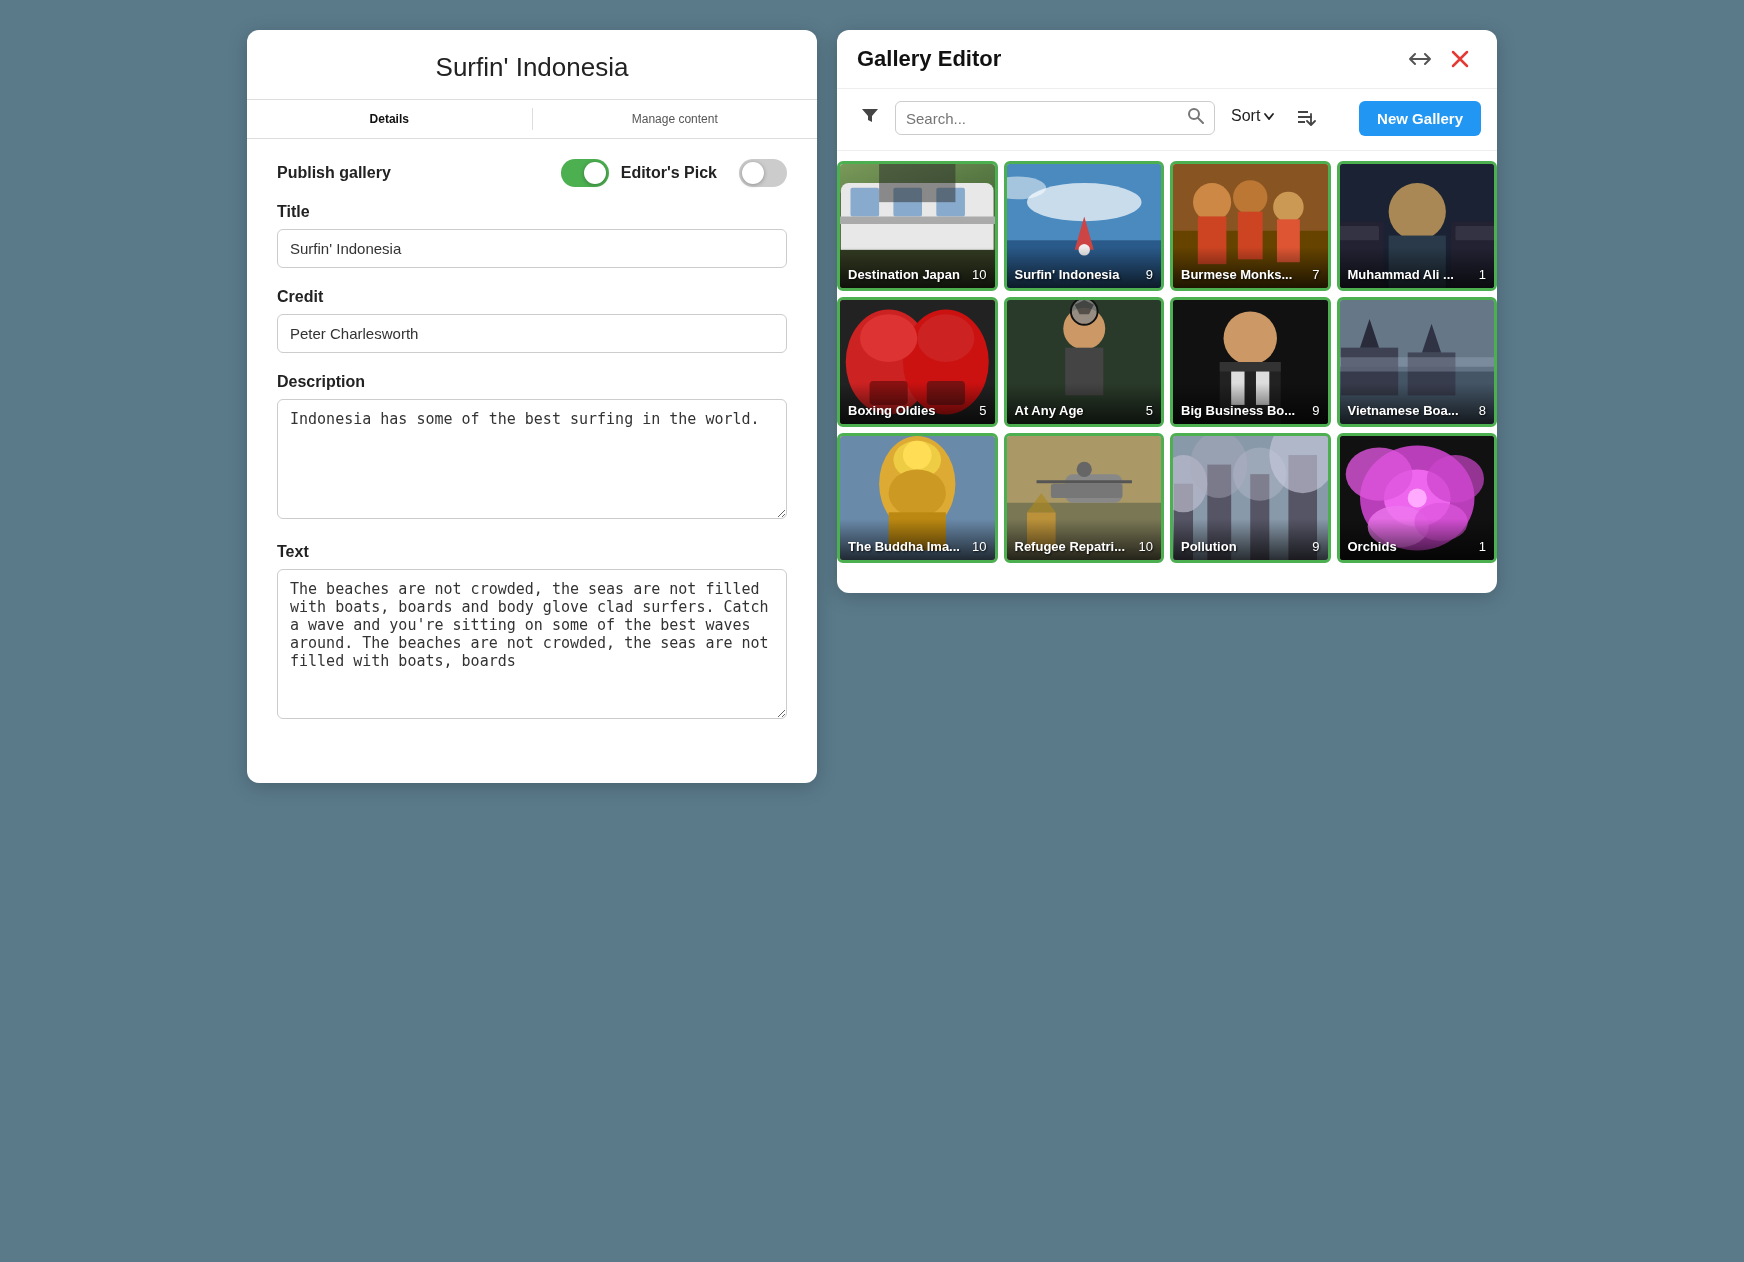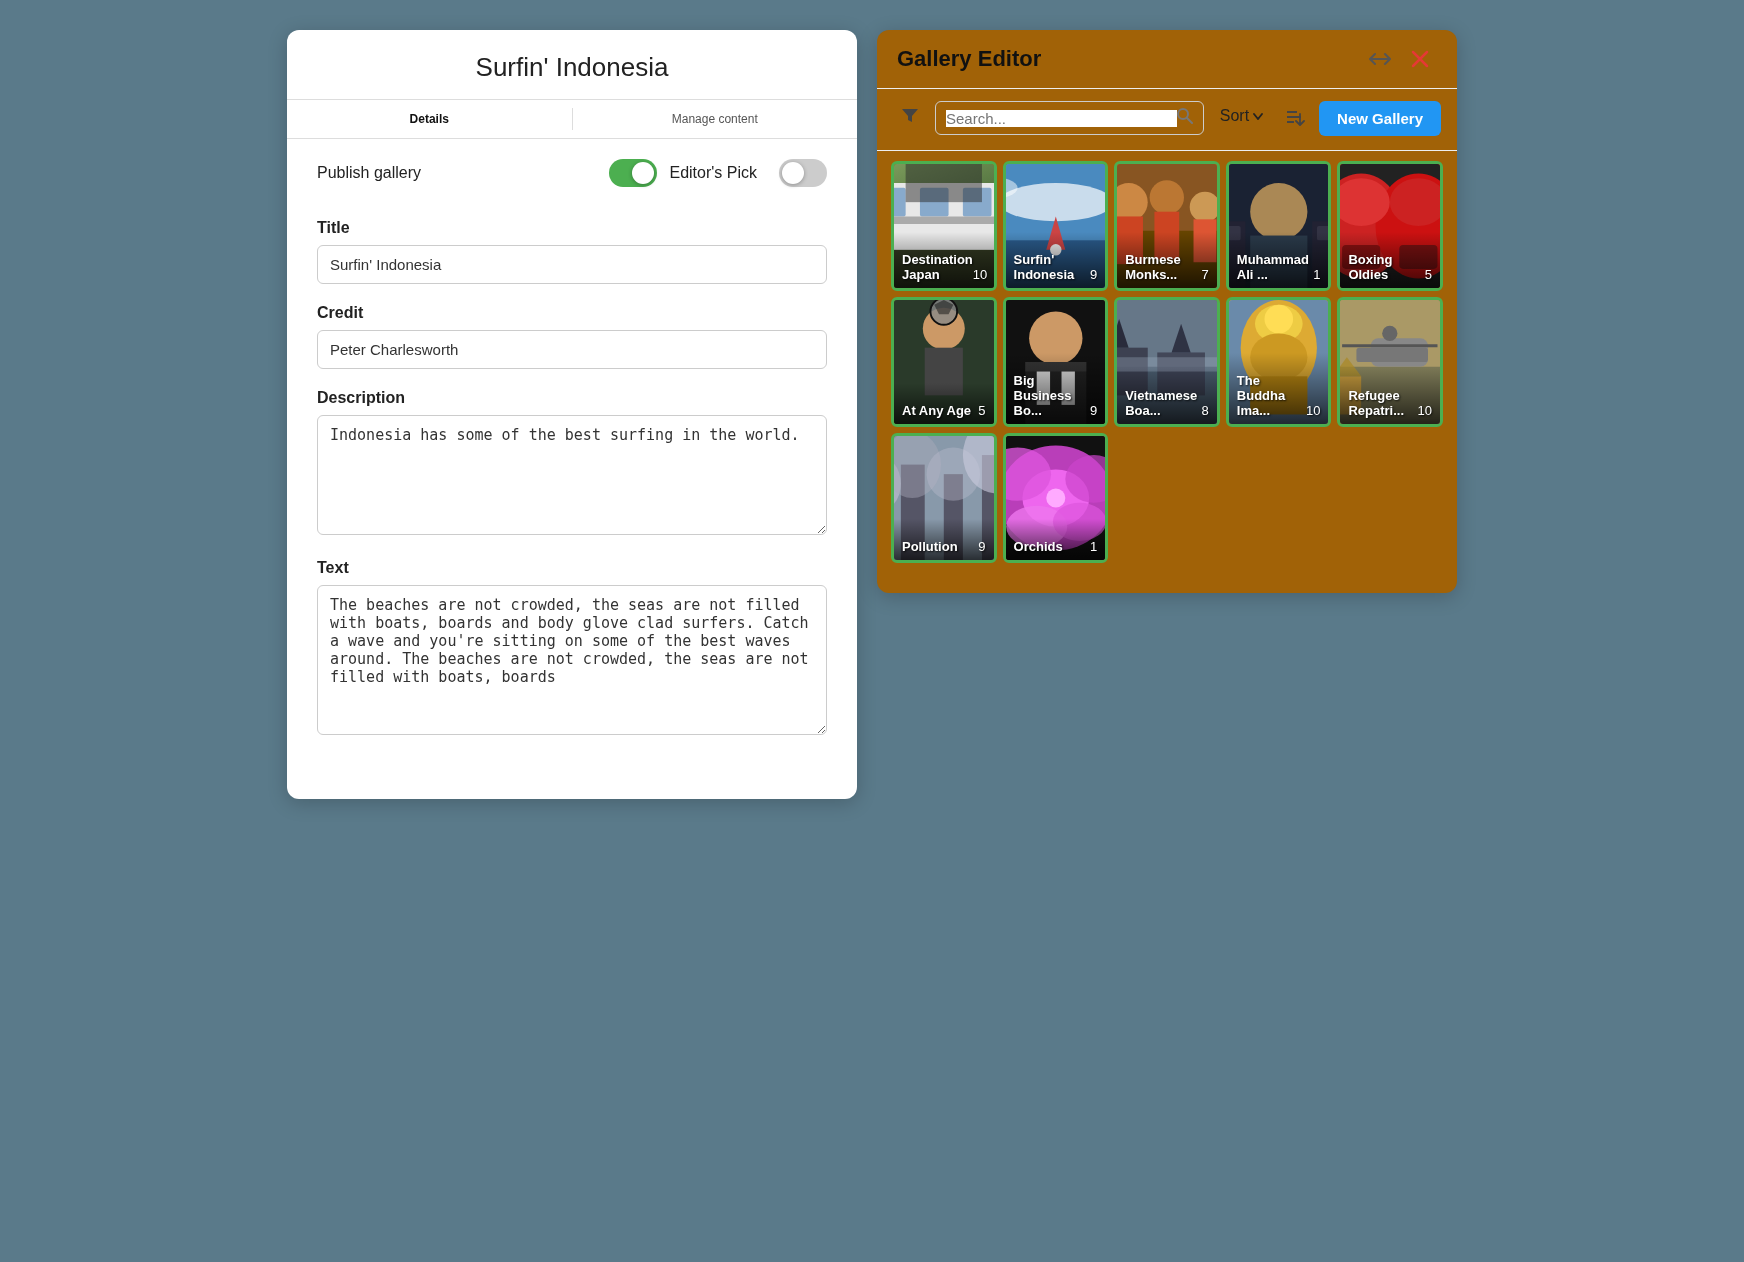--- a/index.html
+++ b/index.html
@@ -52,21 +52,22 @@
       background: #ddd;
       margin: 8px 0;
     }
     .panel-body {
       padding: 20px 30px;
     }
     .toggle-row {
       display: flex;
       align-items: center;
       gap: 12px;
-      margin-bottom: 32px;
+      margin-bottom: 16px;
+      font-weight: bold;
     }
     .toggle-label {
       font-size: 16px;
       color: #222;
       flex: 1;
     }
     .toggle {
       width: 48px;
       height: 28px;
       border-radius: 14px;
@@ -114,23 +115,23 @@
     textarea.field-input {
       resize: vertical;
       min-height: 120px;
     }
     textarea.field-input.tall {
       min-height: 150px;
     }
 
     
     .right-panel {
-      background: #a16207;
+      background: #ffffff;
       border-radius: 12px;
-      width: 580px;
+      width: 660px;
       padding: 0 0 20px 0;
       box-shadow: 0 4px 20px rgba(0,0,0,0.2);
       flex-shrink: 0;
     }
     .right-header {
       display: flex;
       align-items: center;
       padding: 16px 20px;
       border-bottom: 1px solid #eee;
     }
@@ -223,23 +224,23 @@
       gap: 10px;
       padding: 10px 16px;
       border-bottom: 1px solid #eee;
     }
     .gallery-info-label {
       font-size: 15px;
       color: #222;
     }
     .grid-container {
       display: grid;
-      grid-template-columns: repeat(5, 1fr);
+      grid-template-columns: repeat(4, 1fr);
       gap: 6px;
-      padding: 10px 14px;
+      padding: 10px 0;
     }
     .gallery-item {
       position: relative;
       border-radius: 6px;
       overflow: hidden;
       border: 3px solid #4caf50;
       cursor: pointer;
       height: 130px;
     }
     .gallery-item-bg {

